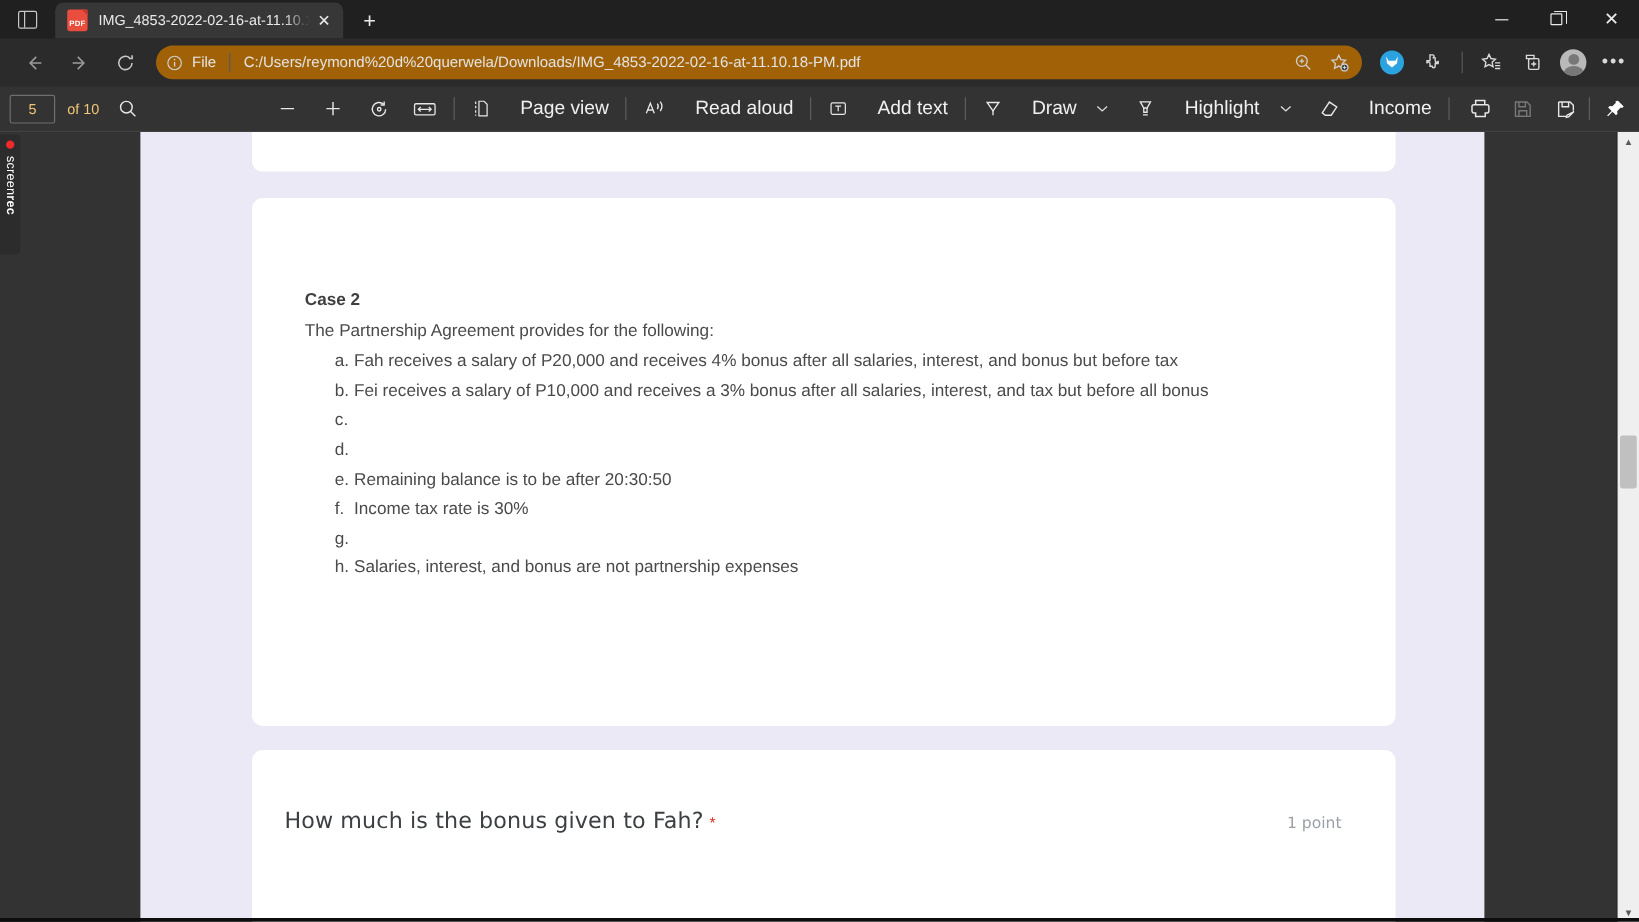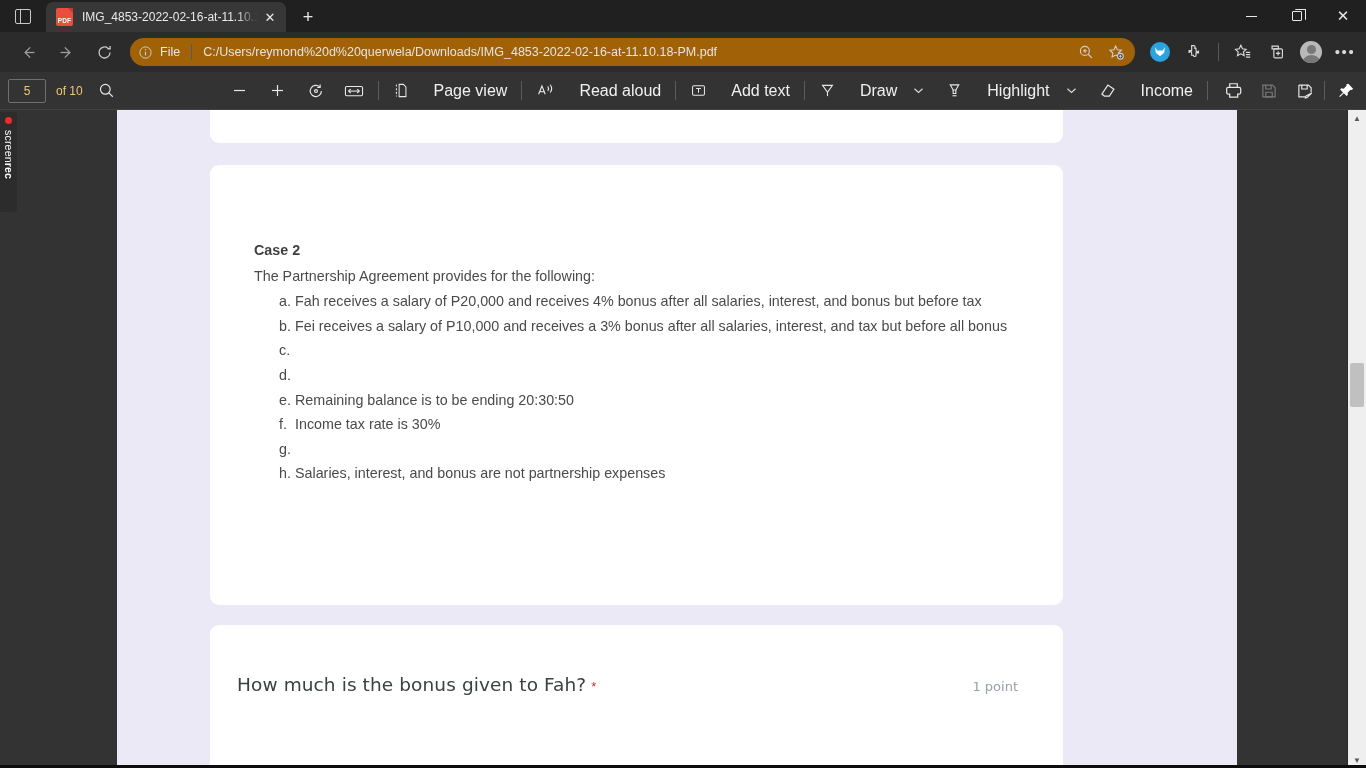--- a/index.html
+++ b/index.html
@@ -167,21 +167,21 @@
   
   .viewer {
     position: absolute; left: 0; top: 110px; width: 1366px; height: 658px;
     background: #333333; overflow: hidden;
   }
   .pdfpage {
     position: absolute; left: 117px; top: 0px; width: 1120px; height: 658px;
     background: #ece9f6;
   }
   .gcard {
-    position: absolute; left: 93px; width: 853px;
+    position: absolute; left: 93px; width: 953px;
     background: #ffffff; border-radius: 9px;
   }
   .card-top    { top: -46px; height: 79px; }
   .card-case   { top: 55px;  height: 440px; }
   .card-q      { top: 515px; height: 200px; }
 
   .doc-text { color: #4a4a4a; font-size: 14.3px; line-height: 24.6px; }
   .case-inner { padding: 73px 0 0 44px; }
   .case-title { font-weight: bold; color: #3f3f3f; font-size: 14.3px; margin-bottom: 1px; }
   .case-lead  { margin-bottom: 1px; }
@@ -496,21 +496,21 @@
             <span class="t-body">Fei receives a salary of P10,000 and receives a 3% bonus after all salaries, interest, and tax but before all bonus</span>
           </li>
           <li>
             <span class="t-mark">c.</span>
           </li>
           <li>
             <span class="t-mark">d.</span>
           </li>
           <li>
             <span class="t-mark">e.</span>
-            <span class="t-body">Remaining balance is to be ending 20:30:50</span>
+            <span class="t-body">Remaining balance is to be after 20:30:50</span>
           </li>
           <li>
             <span class="t-mark">f.</span>
             <span class="t-body">Income tax rate is 30%</span>
           </li>
           <li>
             <span class="t-mark">g.</span>
           </li>
           <li>
             <span class="t-mark">h.</span>

